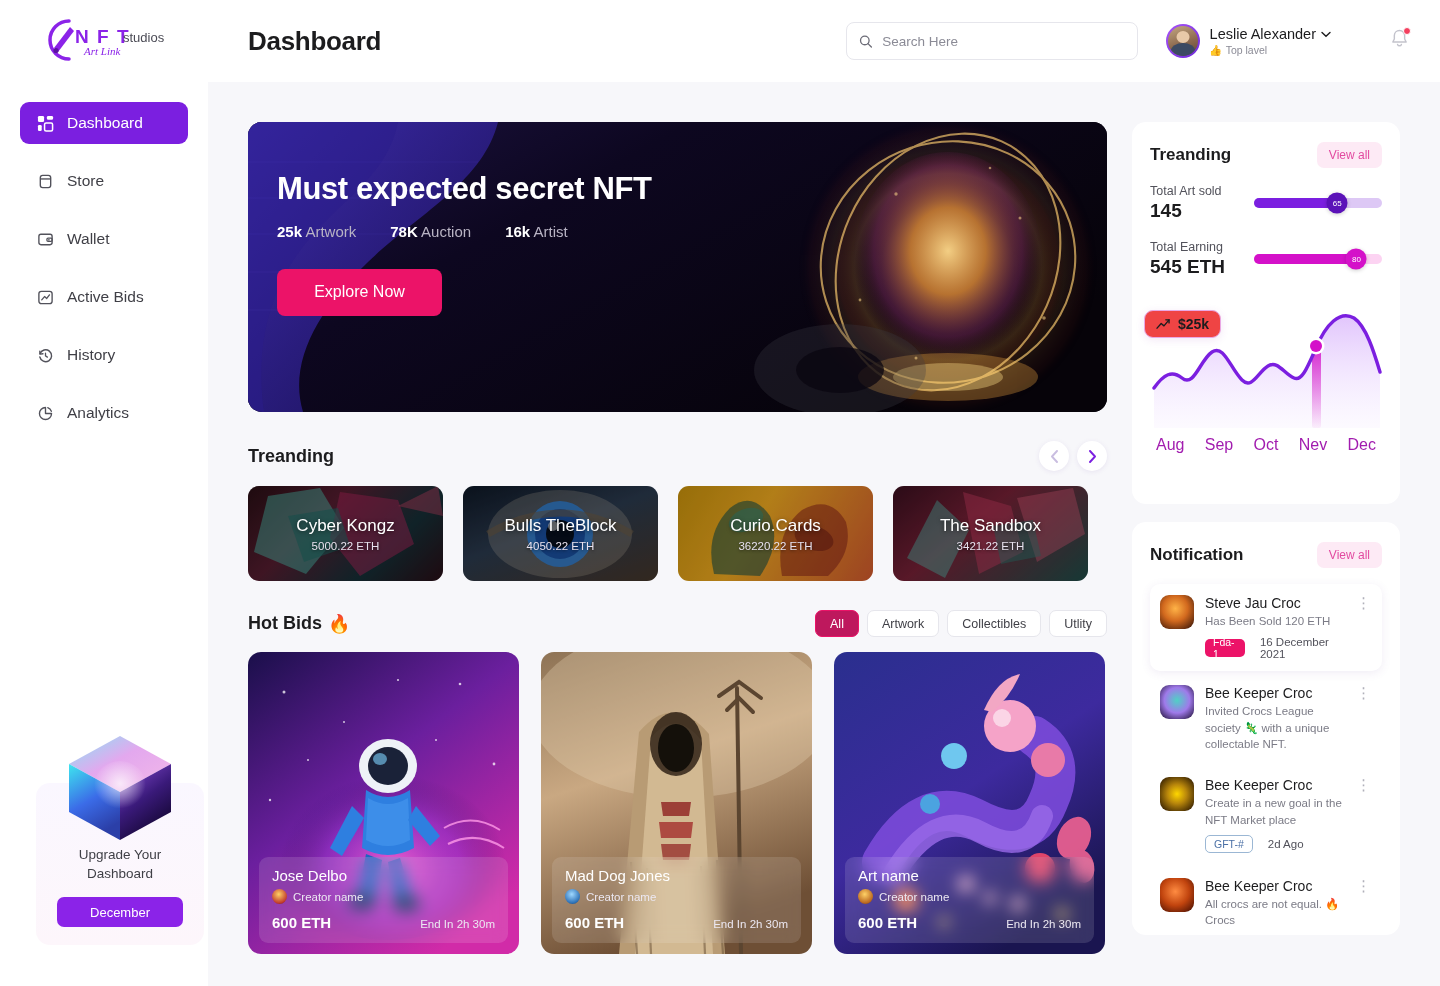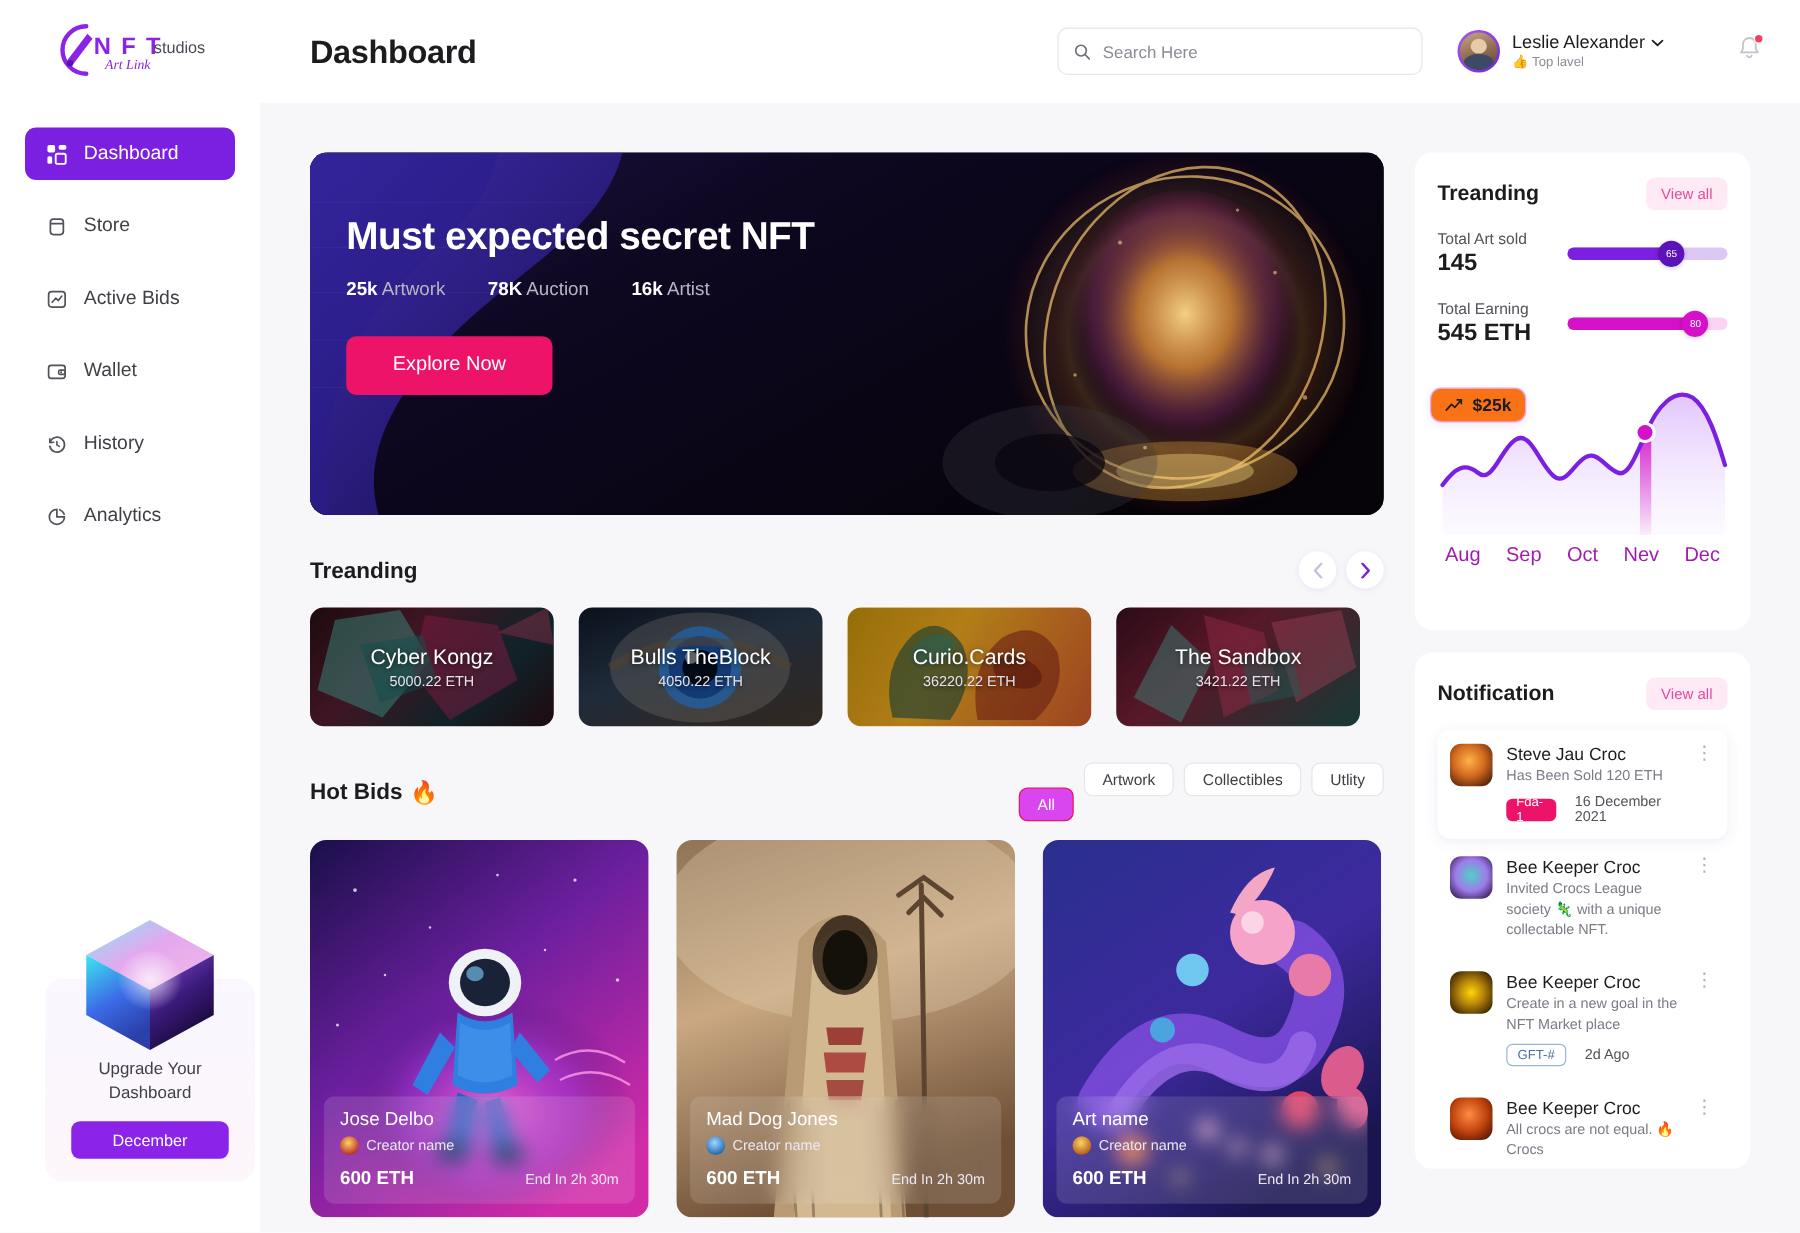--- a/index.html
+++ b/index.html
@@ -147,21 +147,21 @@
   .trend-price { font-size:11.5px; color:#e8e2ef; margin-top:4px; position:relative; z-index:2;
     text-shadow:0 1px 3px rgba(0,0,0,.55); }
 
   
   .chips { margin-left:auto; display:flex; gap:8px; }
   .chip {
     height:27px; padding:0 14px; border-radius:7px; border:1px solid #e6e6ec;
     background:#fff; font-size:12.5px; color:#3f3f46; cursor:pointer;
     display:flex; align-items:center; font-family:"Liberation Sans", sans-serif;
   }
-  .chip.active { background:#d946ef; color:#fff; border-color:#EC1368;margin-top:20px; }
+  .chip.active { background:#be185d; color:#fff; border-color:#EC1368; }
 
   
   .bids-row { display:flex; gap:22px; }
   .bid-card {
     width:271px; height:302px; border-radius:13px; position:relative;
     overflow:hidden; cursor:pointer;
   }
   .bid-overlay {
     position:absolute; left:11px; right:11px; bottom:11px; border-radius:9px;
     background:rgba(255,255,255,.13); backdrop-filter:blur(8px);
@@ -305,36 +305,36 @@
           <rect x="3.5" y="2.5" width="11" height="13" rx="2.5" fill="none" stroke="#52525b" stroke-width="1.45"></rect>
           <path d="M3.5 6.3h11" fill="none" stroke="#52525b" stroke-width="1.45"></path>
         </svg>
       </span>
       <span>Store</span>
     </div>
 
     <div class="nav-item">
       <span class="nav-icon">
         <svg width="17" height="17" viewBox="0 0 18 18">
-          <rect x="2" y="2.5" width="14" height="13" rx="2.6" fill="none" stroke="#52525b" stroke-width="1.45"></rect>
-          <path d="M5 11.5 L8 8 L10.3 10 L13.2 6.2" fill="none" stroke="#52525b" stroke-width="1.4" stroke-linecap="round" stroke-linejoin="round"></path>
+          <rect x="2" y="3.5" width="14" height="11" rx="2.2" fill="none" stroke="#52525b" stroke-width="1.45"></rect>
+          <rect x="10.5" y="7.5" width="5.5" height="3.6" rx="1.2" fill="none" stroke="#52525b" stroke-width="1.35"></rect>
+          <circle cx="12.6" cy="9.3" r=".9" fill="#52525b"></circle>
         </svg>
       </span>
-      <span>Active Bids</span>
+      <span>Wallet</span>
     </div>
 
     <div class="nav-item">
       <span class="nav-icon">
         <svg width="17" height="17" viewBox="0 0 18 18">
-          <rect x="2" y="3.5" width="14" height="11" rx="2.2" fill="none" stroke="#52525b" stroke-width="1.45"></rect>
-          <rect x="10.5" y="7.5" width="5.5" height="3.6" rx="1.2" fill="none" stroke="#52525b" stroke-width="1.35"></rect>
-          <circle cx="12.6" cy="9.3" r=".9" fill="#52525b"></circle>
+          <rect x="2" y="2.5" width="14" height="13" rx="2.6" fill="none" stroke="#52525b" stroke-width="1.45"></rect>
+          <path d="M5 11.5 L8 8 L10.3 10 L13.2 6.2" fill="none" stroke="#52525b" stroke-width="1.4" stroke-linecap="round" stroke-linejoin="round"></path>
         </svg>
       </span>
-      <span>Wallet</span>
+      <span>Active Bids</span>
     </div>
 
     <div class="nav-item">
       <span class="nav-icon">
         <svg width="17" height="17" viewBox="0 0 18 18">
           <path d="M3.2 7.2A6.3 6.3 0 1 1 3 10.6" fill="none" stroke="#52525b" stroke-width="1.45" stroke-linecap="round"></path>
           <path d="M3 4.3 L3.1 7.5 L6.3 7.2" fill="none" stroke="#52525b" stroke-width="1.45" stroke-linecap="round" stroke-linejoin="round"></path>
           <path d="M9 6.6V9.4l2 1.3" fill="none" stroke="#52525b" stroke-width="1.35" stroke-linecap="round"></path>
         </svg>
       </span>
@@ -754,21 +754,21 @@
               <path d="M4 92 C14 78 22 74 32 82 C44 92 50 64 62 56 C74 48 80 72 92 84
                        C102 94 108 76 118 70 C128 64 134 78 144 82 C152 86 158 70 166 52
                        C176 28 190 14 204 22 C216 30 224 56 230 76 L230 132 L4 132 Z" fill="url(#areaFill)"></path>
               <rect x="162" y="48" width="9" height="84" fill="url(#barFill)" rx="2"></rect>
               <path d="M4 92 C14 78 22 74 32 82 C44 92 50 64 62 56 C74 48 80 72 92 84
                        C102 94 108 76 118 70 C128 64 134 78 144 82 C152 86 158 70 166 52
                        C176 28 190 14 204 22 C216 30 224 56 230 76" fill="none" stroke="#7B1FE0" stroke-width="3.4" stroke-linecap="round" stroke-linejoin="round"></path>
               <circle cx="166" cy="50" r="8.5" fill="#fff"></circle>
               <circle cx="166" cy="50" r="6" fill="#D411C9"></circle>
             </svg>
-            <div style="position:absolute;left:-6px;top:14px;background:#f97316;border:1px solid #e9a8e4;
+            <div style="position:absolute;left:-6px;top:14px;background:#ef4444;border:1px solid #e9a8e4;
                         border-radius:9px;padding:5px 11px;display:flex;align-items:center;gap:7px;
                         box-shadow:0 2px 8px rgba(150,60,180,.12);text-align:center;">
               <svg width="15" height="12" viewBox="0 0 16 13">
                 <path d="M1 11 L5.5 6 L8.5 8.5 L14 2" fill="none" stroke="#1c1c1e" stroke-width="1.5" stroke-linecap="round" stroke-linejoin="round"></path>
                 <path d="M10.5 2 L14 2 L14 5.3" fill="none" stroke="#1c1c1e" stroke-width="1.5" stroke-linecap="round" stroke-linejoin="round"></path>
               </svg>
               <span style="font-size:14px;font-weight:bold;color:#1c1c1e;">$25k</span>
             </div>
           </div>
 

